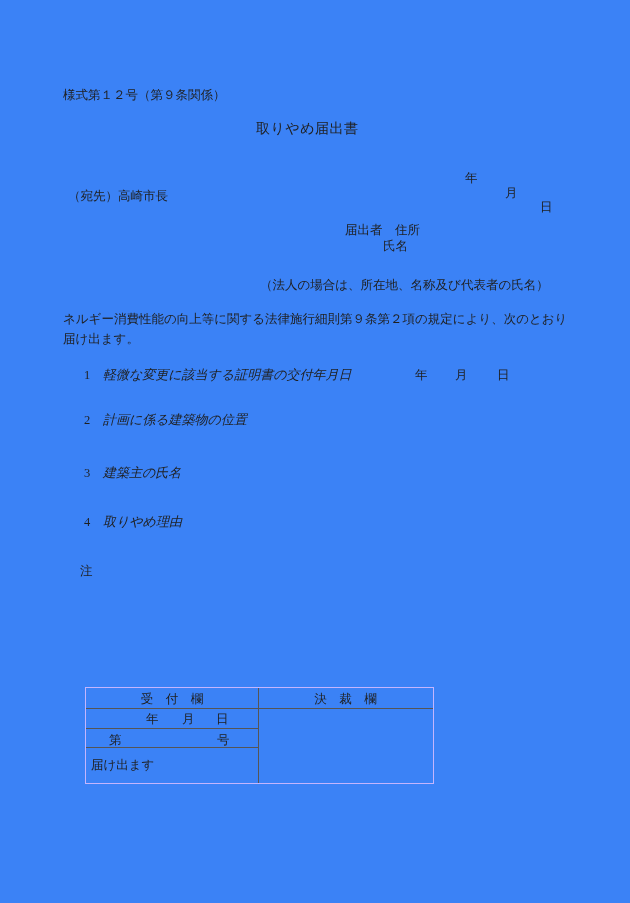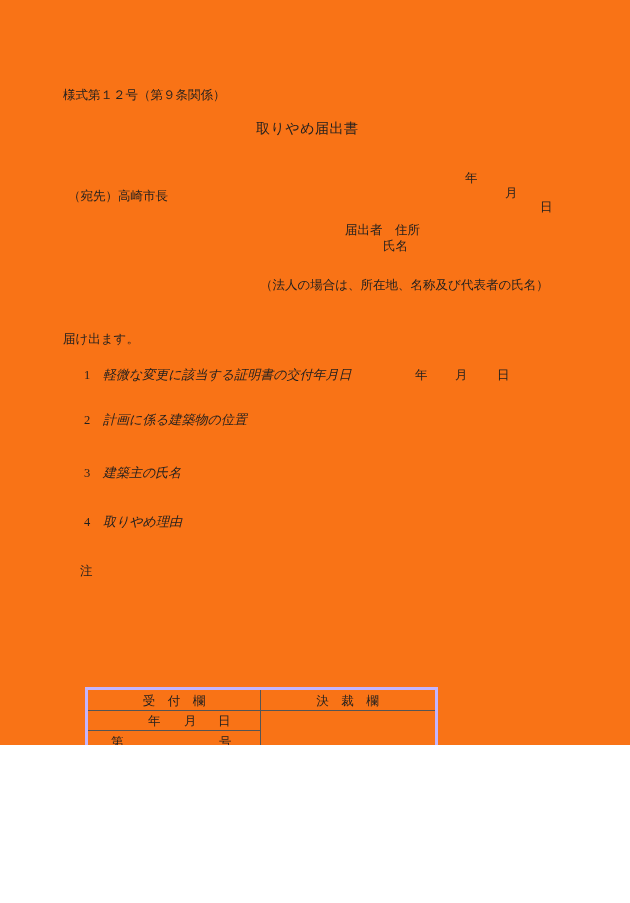--- a/index.html
+++ b/index.html
@@ -3,22 +3,22 @@
 <meta charset="utf-8">
 <style>
   html, body { margin: 0; padding: 0; }
   body {
     width: 630px; height: 903px;
     background: #ffffff;
     font-family: "Liberation Serif", "DejaVu Serif", serif;
   }
   .page {
     position: relative;
-    width: 630px; height: 745px;
-    background: #f97316;
+    width: 630px; height: 903px;
+    background: #3b82f6;
     color: #1f1f1f;
     overflow: hidden;
   }
   .t {
     position: absolute;
     font-size: 12.5px;
     line-height: 1.15;
     white-space: pre;
     color: #1f1f1f;
   }
@@ -49,21 +49,21 @@
   .item-date .im { position: absolute; left: 455px; }
   .item-date .id { position: absolute; left: 497px; }
   
   .note-prefix { left: 80px;  top: 564px; }
   .note-text   { left: 100px; top: 564px; }
   
   .stamp-table {
     position: absolute;
     left: 85px; top: 687px;
     width: 347px; height: 95px;
-    border: 3px solid #c4b5fd;
+    border: 1px solid #c4b5fd;
     box-sizing: content-box;
   }
   .stamp-table .vline {
     position: absolute; left: 172px; top: 0;
     width: 1px; height: 95px; background: #555;
   }
   .stamp-table .hline { position: absolute; left: 0; height: 1px; background: #555; }
   .stamp-table .h1 { top: 20px; width: 347px; }
   .stamp-table .h2 { top: 40px; width: 172px; }
   .stamp-table .h3 { top: 59px; width: 172px; }
@@ -92,20 +92,21 @@
     <span class="dm">月</span>
     <span class="dd">日</span>
   </div>
 
   <div class="t addressee">（宛先）高崎市長</div>
 
   <div class="t applicant-1">届出者　住所</div>
   <div class="t applicant-2">氏名</div>
   <div class="t applicant-3">（法人の場合は、所在地、名称及び代表者の氏名）</div>
 
+  <div class="t body-2">ネルギー消費性能の向上等に関する法律施行細則第９条第２項の規定により、次のとおり</div>
   <div class="t body-3">届け出ます。</div>
 
   <div class="item item-1 item-date">
     <span class="t no">1</span>
     <span class="t label">軽微な変更に該当する証明書の交付年月日</span>
     <span class="t iy">年</span>
     <span class="t im">月</span>
     <span class="t id">日</span>
   </div>
 

